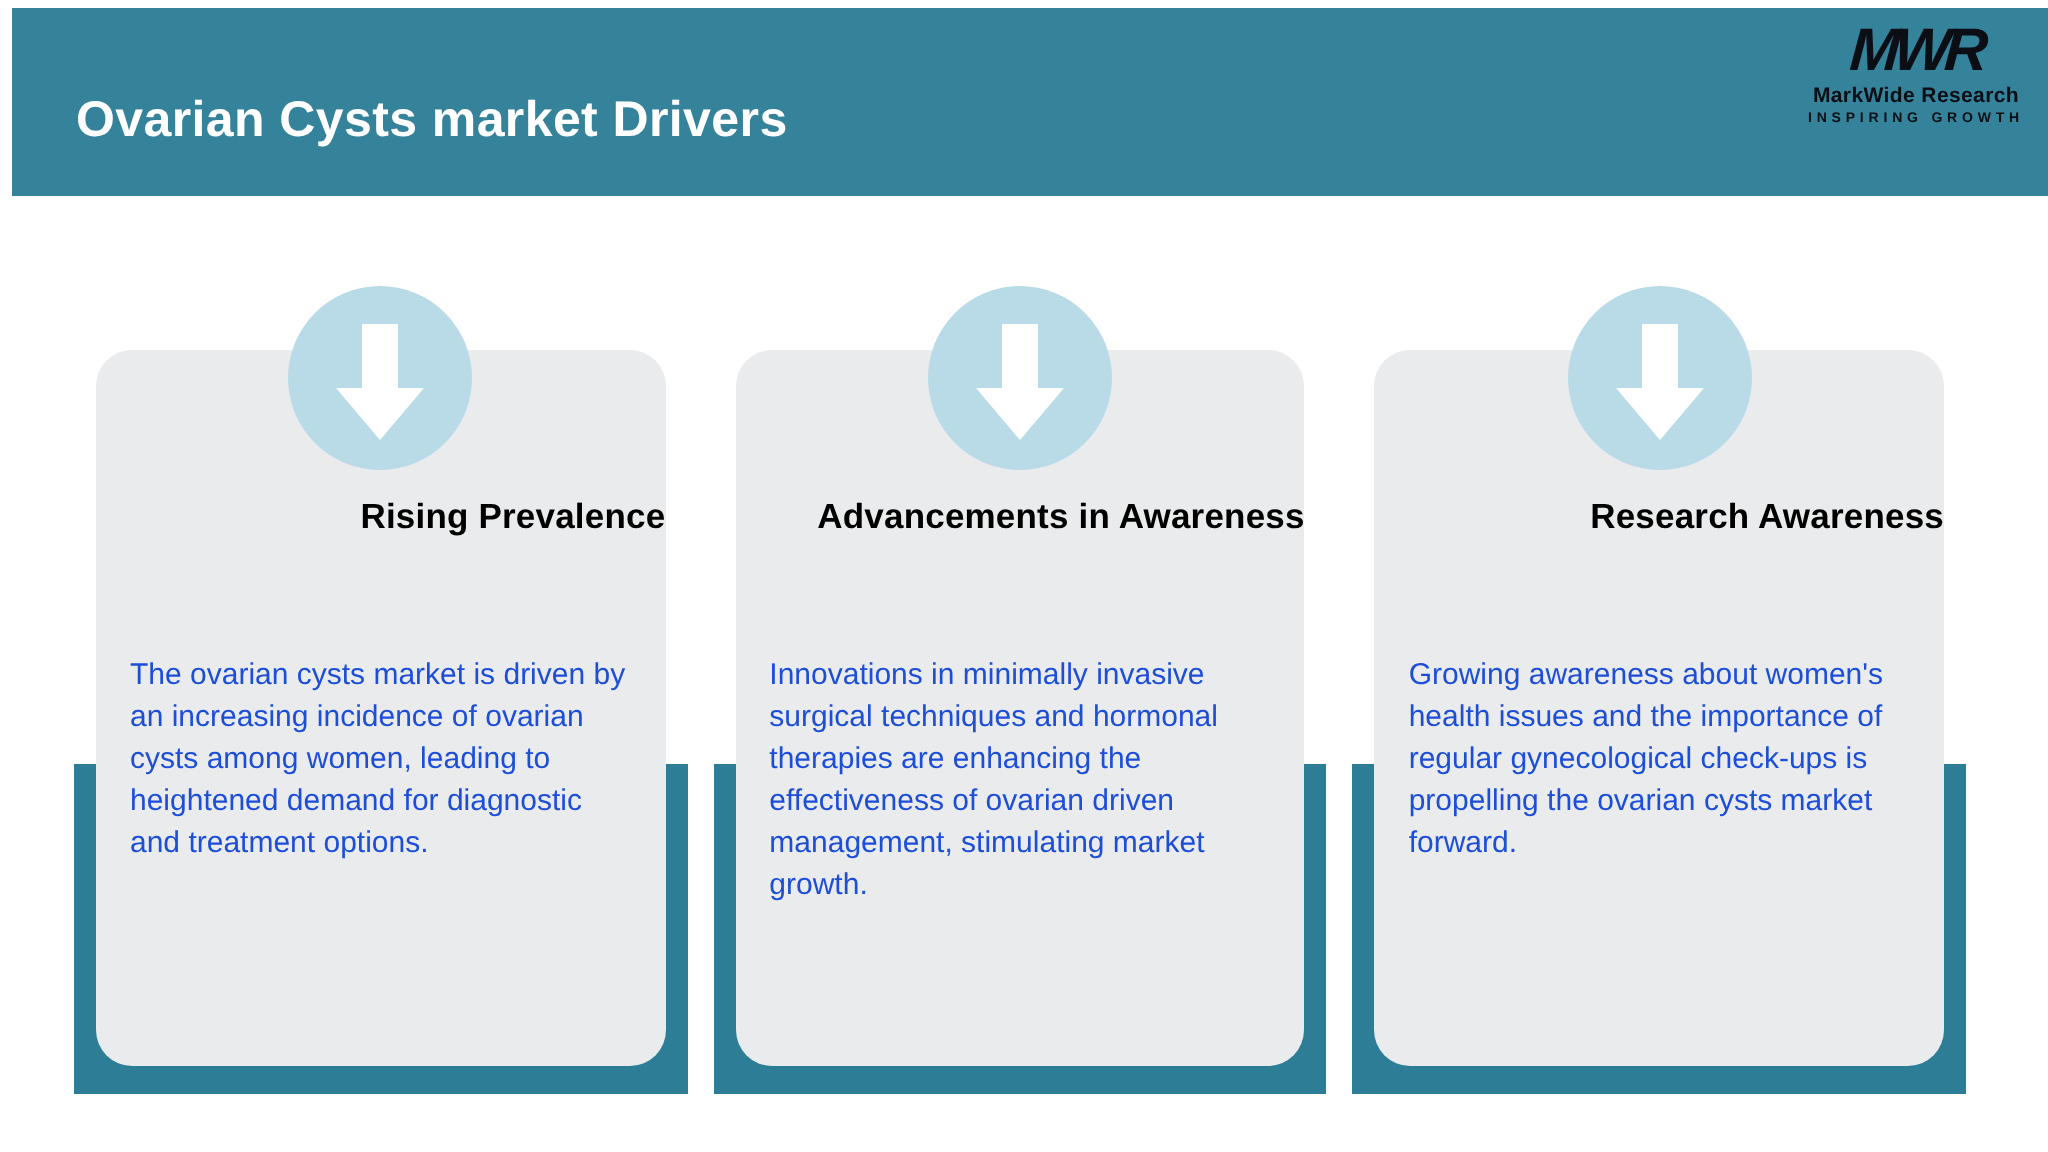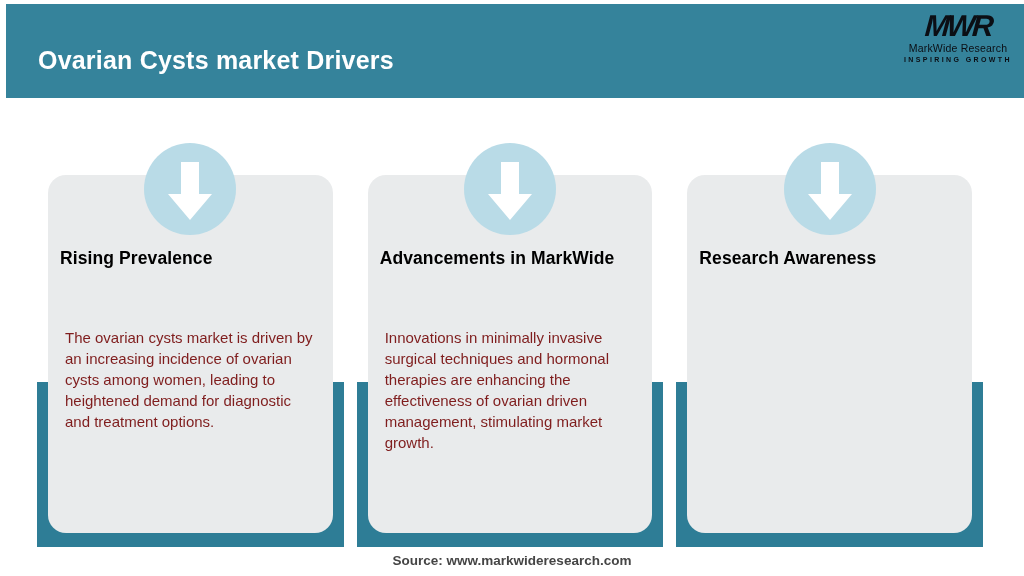--- a/index.html
+++ b/index.html
@@ -23,21 +23,21 @@
     color:#ffffff;font-size:25px;font-weight:700;letter-spacing:.2px;margin-top:19px;
   }
   .logo{
     position:absolute;right:8px;top:7px;width:116px;text-align:center;
     color:#0b0e14;line-height:1;
   }
   .logo-monogram{
     font-size:30px;font-weight:900;font-style:italic;
     letter-spacing:-3px;transform:skewX(-4deg);
   }
-  .logo-name{font-size:10.5px;font-weight:400;margin-top:2px;letter-spacing:.2px;}
+  .logo-name{font-size:10.5px;font-weight:700;margin-top:2px;letter-spacing:.2px;}
   .logo-tagline{font-size:7px;font-weight:700;letter-spacing:2.4px;margin-top:2px;}
 
   
   .cards{
     position:absolute;left:48px;top:175px;width:924px;height:372px;
     display:flex;gap:35px;
   }
   .card-wrap{position:relative;flex:1;height:358px;}
   .band{
     position:absolute;left:-11px;right:-11px;top:207px;height:165px;
@@ -48,26 +48,26 @@
     border-radius:18px;z-index:1;
   }
   .icon-circle{
     position:absolute;top:-32px;left:50%;transform:translateX(-50%);
     width:92px;height:92px;border-radius:50%;
     background:var(--circle-blue);
     display:flex;align-items:center;justify-content:center;
   }
   .icon-circle svg{display:block;margin-top:4px;}
   .card-title{
-    position:absolute;top:73px;left:0;right:0;text-align:left;
-    font-size:17.5px;font-weight:700;color:#000000;letter-spacing:.1px;padding-left:12px;
+    position:absolute;top:73px;left:0;right:0;text-align:right;
+    font-size:17.5px;font-weight:700;color:#000000;letter-spacing:.1px;
   }
   .card-body{
     position:absolute;top:152px;left:17px;right:16px;
-    font-size:15px;line-height:21px;color:#7f1d1d;
+    font-size:15px;line-height:21px;color:#1d4ed8;
   }
 
   
   .source{
     position:absolute;left:0;right:0;top:553px;text-align:center;
     font-size:13.5px;font-weight:700;color:#454545;
   }
   .disclaimer{
     position:absolute;right:12px;top:556px;
     font-size:10.5px;font-weight:500;color:#141414;
@@ -103,34 +103,34 @@
     </section>
 
     <section class="card-wrap">
       <div class="band"></div>
       <div class="card">
         <div class="icon-circle">
           <svg width="48" height="62" viewBox="0 0 48 62">
             <path d="M15 2 h18 v32 h13 L24 60 2 34 h13 Z" fill="#ffffff"></path>
           </svg>
         </div>
-        <h2 class="card-title">Advancements in MarkWide</h2>
+        <h2 class="card-title">Advancements in Awareness</h2>
         <p class="card-body">Innovations in minimally invasive surgical techniques and hormonal therapies are enhancing the effectiveness of ovarian driven management, stimulating market growth.</p>
       </div>
     </section>
 
     <section class="card-wrap">
       <div class="band"></div>
       <div class="card">
         <div class="icon-circle">
           <svg width="48" height="62" viewBox="0 0 48 62">
             <path d="M15 2 h18 v32 h13 L24 60 2 34 h13 Z" fill="#ffffff"></path>
           </svg>
         </div>
         <h2 class="card-title">Research Awareness</h2>
+        <p class="card-body">Growing awareness about women's health issues and the importance of regular gynecological check-ups is propelling the ovarian cysts market forward.</p>
       </div>
     </section>
 
   </main>
 
-  <div class="source">Source: www.markwideresearch.com</div>
 
 </div>
 
 </body></html>

